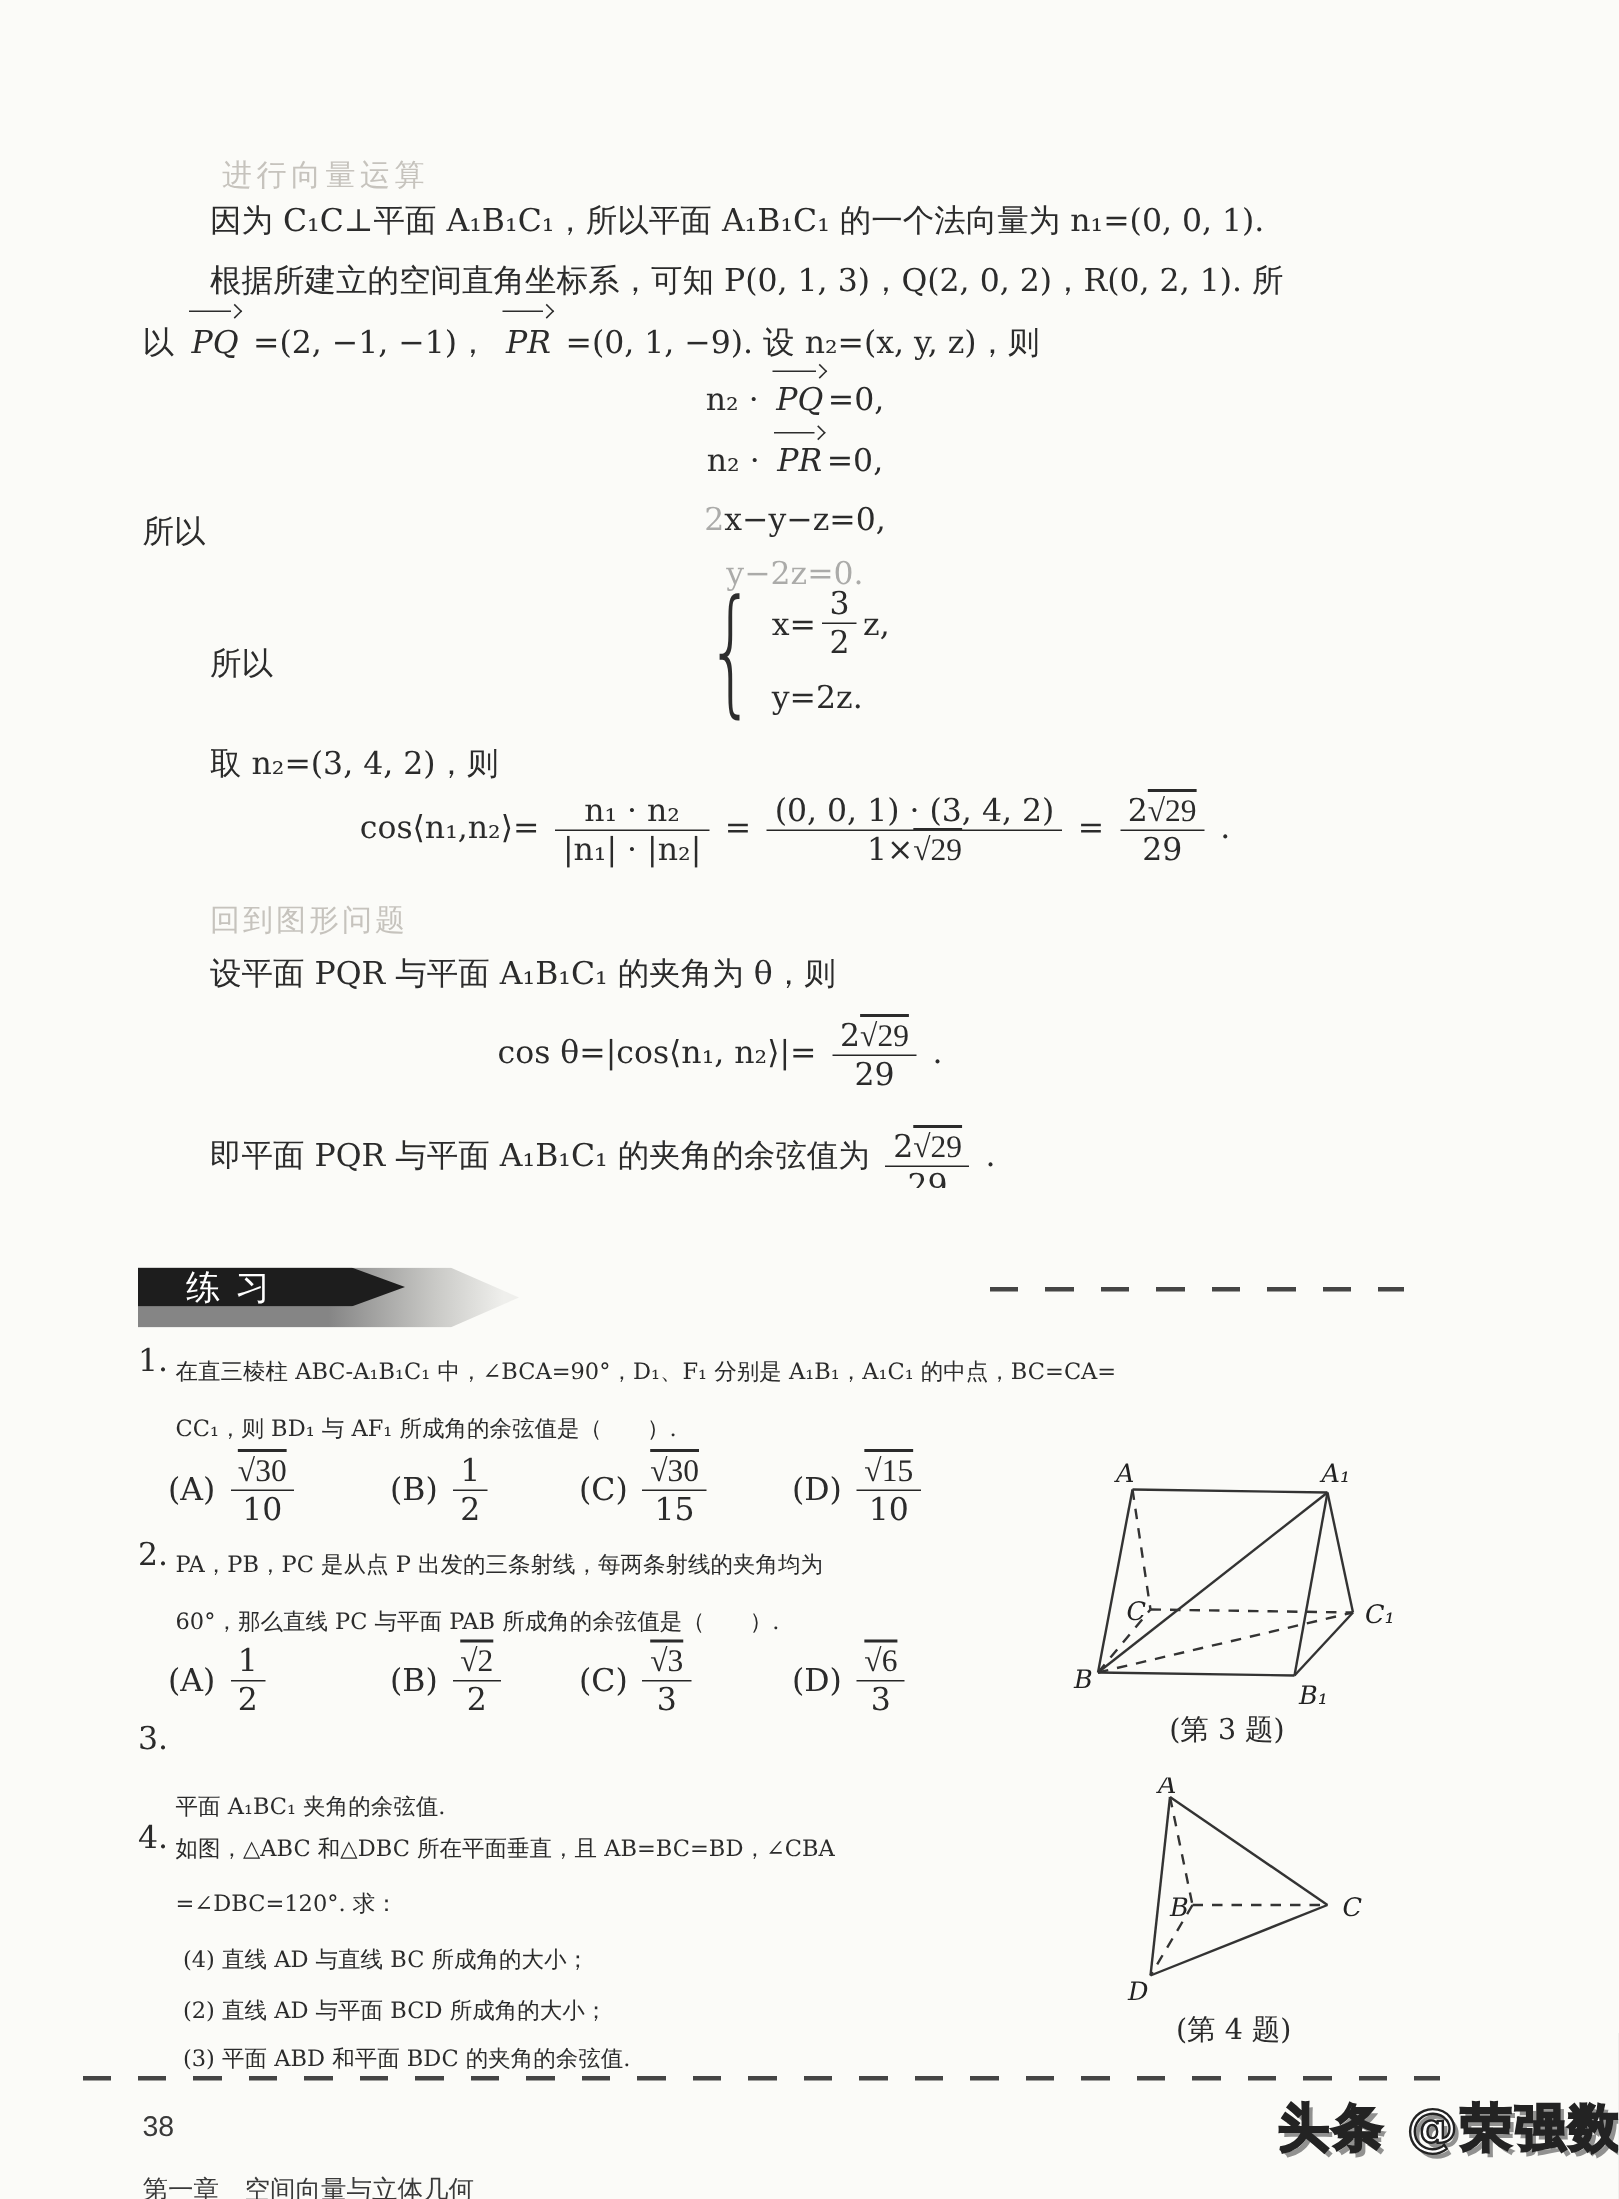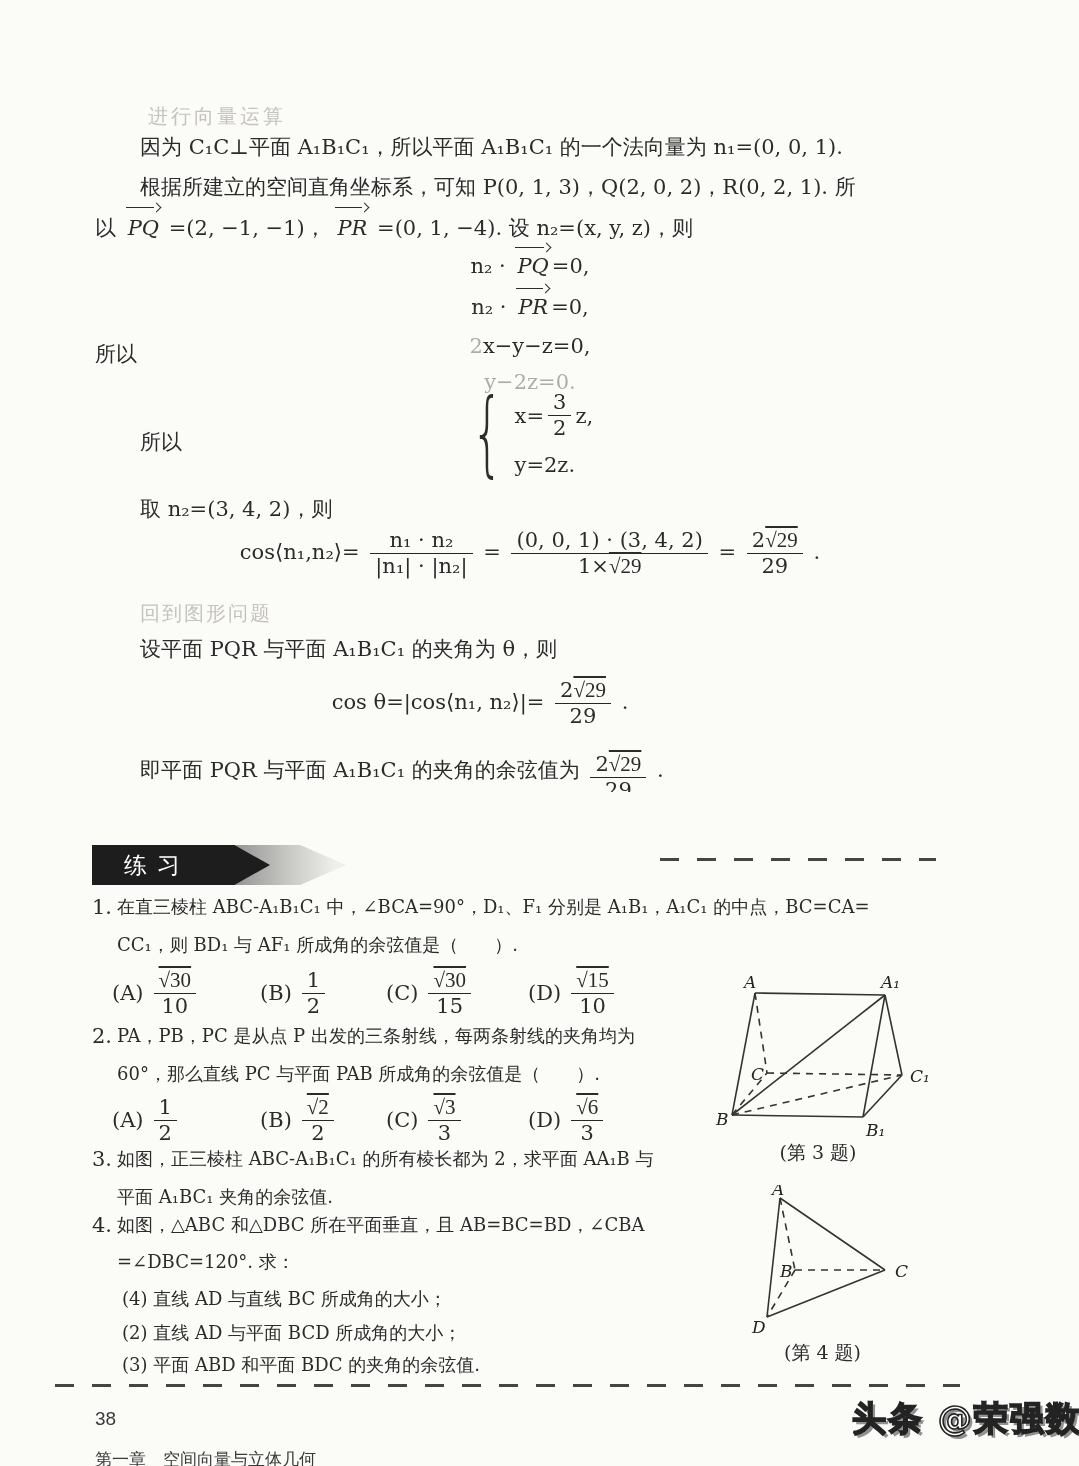--- a/index.html
+++ b/index.html
@@ -24,29 +24,29 @@
   
   .sys{position:absolute;left:458px;top:390px;display:flex;align-items:center;font-size:21px;}
   .sys .brace{font-size:92px;font-weight:300;line-height:.95;transform:scaleX(.55);
               font-family:"DejaVu Sans",sans-serif;margin-right:-2px;color:#2d2d2d;}
   .sys .rows{display:flex;flex-direction:column;gap:12px;align-items:flex-start;}
   .sys .row{display:flex;align-items:center;}
   
   .banner-tail{position:absolute;left:92px;top:845px;width:254px;height:40px;
     background:linear-gradient(90deg,#858585 50%,#c9c9c6 78%,#efefec 96%);
     clip-path:polygon(0 0,82% 0,100% 50%,82% 100%,0 100%);}
-  .banner-black{position:absolute;left:92px;top:845px;width:178px;height:40px;background:#1d1d1d;
+  .banner-black{position:absolute;left:92px;top:845px;width:178px;height:26px;background:#1d1d1d;
     clip-path:polygon(0 0,80% 0,100% 50%,80% 100%,0 100%);
     display:flex;align-items:center;}
   .banner-black span{color:#fff;font-family:"Liberation Sans","DejaVu Sans",sans-serif;
     font-size:23px;letter-spacing:10px;padding-left:32px;}
   .dashes{position:absolute;height:3px;background:repeating-linear-gradient(90deg,#454545 0 19px,transparent 19px 37px);}
   
   .pnum{position:absolute;left:92px;font-size:21px;}
-  .pline{position:absolute;left:117px;font-size:18px;white-space:nowrap;}
+  .pline{position:absolute;left:117px;font-size:15px;white-space:nowrap;margin-top:10px;}
   .opt{position:absolute;font-size:21px;display:inline-flex;align-items:center;white-space:nowrap;}
   .opt .lab{margin-right:6px;}
   
   .figcap{position:absolute;text-align:center;font-size:19px;}
   svg text{font-family:"DejaVu Serif",serif;font-style:italic;font-size:17px;fill:#222;}
   
   .footer{position:absolute;left:95px;top:1408px;font-family:"Liberation Sans","DejaVu Sans",sans-serif;
           font-size:17px;color:#3a3a3a;display:flex;align-items:flex-start;gap:18px;flex-direction:column;}
   .footer .pg{font-size:19px;}
   .watermark{position:absolute;left:852px;top:1396px;font-family:"DejaVu Sans","Liberation Sans",sans-serif;
@@ -62,21 +62,21 @@
 
   <div class="abs txt" style="left:140px;top:133px;">因为 C₁C⊥平面 A₁B₁C₁，所以平面 A₁B₁C₁ 的一个法向量为 n₁=(0, 0, 1).</div>
 
   <div class="abs txt" style="left:140px;top:173px;">根据所建立的空间直角坐标系，可知 P(0, 1, 3)，Q(2, 0, 2)，R(0, 2, 1). 所</div>
 
   <div class="abs txt" style="left:95px;top:214px;">
     <span>以</span>
     <span class="vec">PQ</span>
     <span>=(2, −1, −1)，</span>
     <span class="vec">PR</span>
-    <span>=(0, 1, −4). 设 n₂=(x, y, z)，则</span>
+    <span>=(0, 1, −9). 设 n₂=(x, y, z)，则</span>
   </div>
 
   <div class="ceq" style="top:254px;">
     <span>n₂ · </span><span class="vec">PQ</span><span>=0,</span>
   </div>
   <div class="ceq" style="top:295px;">
     <span>n₂ · </span><span class="vec">PR</span><span>=0,</span>
   </div>
   <div class="ceq" style="top:334px;">
     <span class="dim">2</span><span>x−y−z=0,</span>
@@ -212,21 +212,20 @@
   </span>
   <span class="opt" style="left:528px;top:1095px;">
     <span class="lab">(D)</span>
     <span class="frac">
         <span class="num ol">√6</span>
         <span class="den">3</span>
       </span>
   </span>
 
   <span class="pnum" style="top:1147px;">3.</span>
-  <div class="pline" style="top:1147px;">如图，正三棱柱 ABC-A₁B₁C₁ 的所有棱长都为 2，求平面 AA₁B 与</div>
   <div class="pline" style="top:1185px;">平面 A₁BC₁ 夹角的余弦值.</div>
 
   <span class="pnum" style="top:1213px;">4.</span>
   <div class="pline" style="top:1213px;">如图，△ABC 和△DBC 所在平面垂直，且 AB=BC=BD，∠CBA</div>
   <div class="pline" style="top:1250px;">=∠DBC=120°. 求：</div>
   <div class="pline" style="top:1287px;left:122px;">(4) 直线 AD 与直线 BC 所成角的大小；</div>
   <div class="pline" style="top:1321px;left:122px;">(2) 直线 AD 与平面 BCD 所成角的大小；</div>
   <div class="pline" style="top:1353px;left:122px;">(3) 平面 ABD 和平面 BDC 的夹角的余弦值.</div>
 
   <svg class="abs" style="left:698px;top:970px;" width="240" height="172" viewBox="0 0 240 172">

